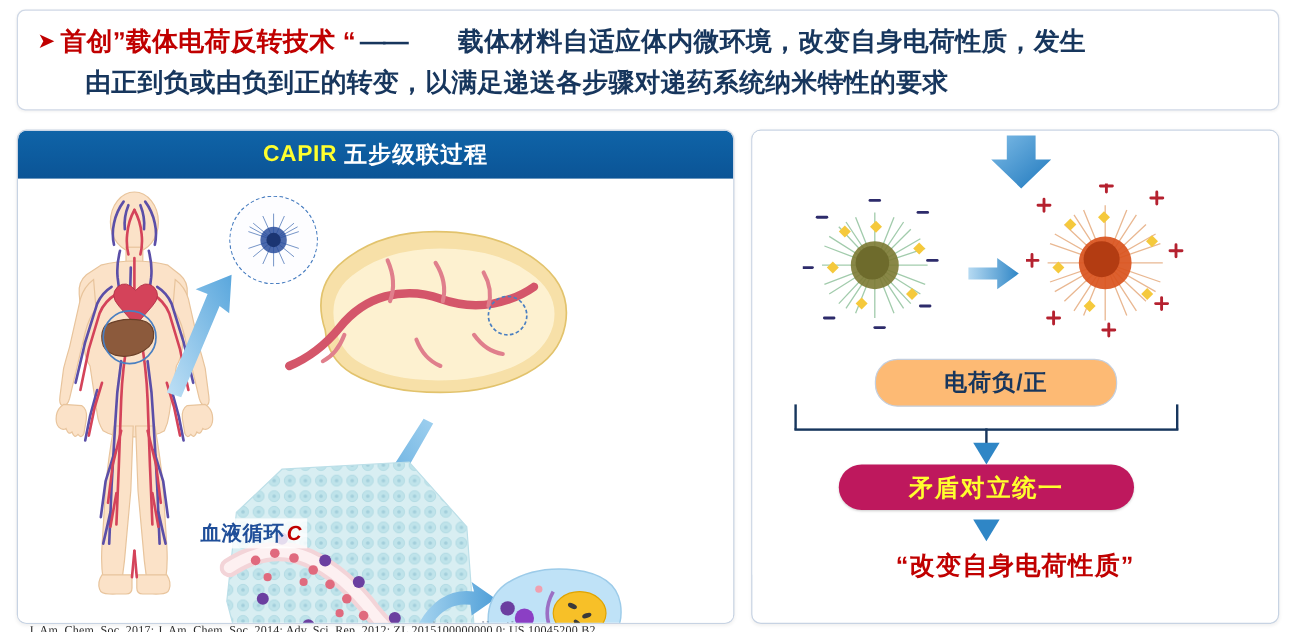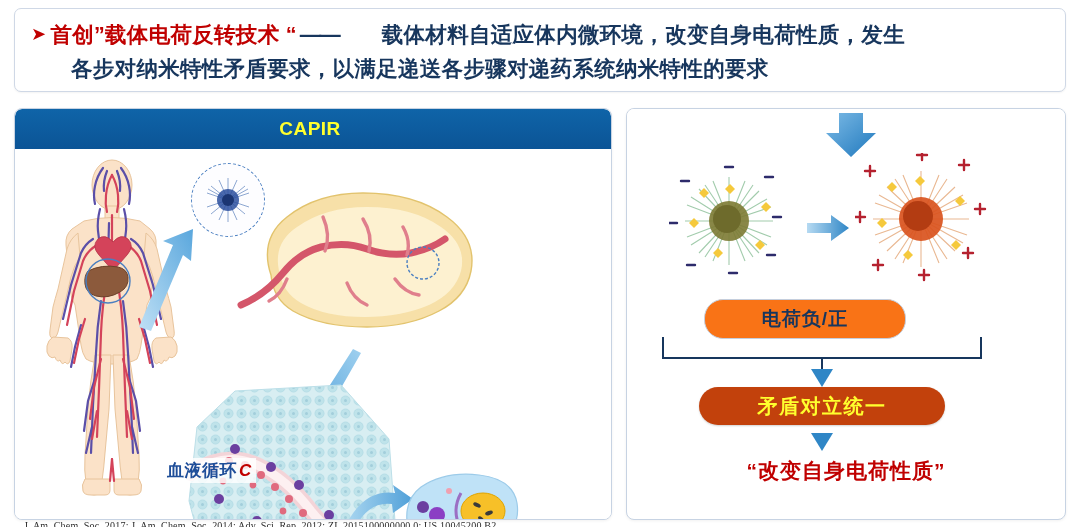--- a/index.html
+++ b/index.html
@@ -112,49 +112,49 @@
     padding: 1px 4px;
     white-space: nowrap;
     letter-spacing: 0.5px;
   }
   .lbl .it {
     color: #c00000;
     font-style: italic;
     font-weight: bold;
     margin-left: 2px;
   }
-  #lbl-c { left: 148px; top: 283px; margin-top: 26px; }
+  #lbl-c { left: 148px; top: 283px; }
   #lbl-internal {
     position: absolute; left: 345px; top: 368px;
     font-size: 11.5px; font-weight: bold; color: #6e7b92; opacity: .55;
     letter-spacing: .4px; white-space: nowrap;
   }
 
   
   #big-arrow-top { position: absolute; left: 196px; top: 2px; }
   #np-left  { position: absolute; left: 42px;  top: 52px; }
   #np-right { position: absolute; left: 228px; top: 44px; }
   #np-mid-arrow { position: absolute; left: 178px; top: 104px; }
 
   #charge-pill {
-    position: absolute; left: 77px; top: 190px;
+    position: absolute; left: 102px; top: 190px;
     width: 200px; height: 38px;
-    background: #f97316;
+    background: #fdba74;
     border: 1.4px solid #c4cedd;
     border-radius: 19px;
     display: flex; align-items: center; justify-content: center;
   }
   #charge-pill span {
     font-size: 19px; font-weight: bold; color: #17365d; letter-spacing: 1px;
   }
 
   #unity-pill {
     position: absolute; left: 72px; top: 278px;
     width: 246px; height: 38px;
-    background: #c2410c;
+    background: #be185d;
     border-radius: 19px;
     display: flex; align-items: center; justify-content: center;
     box-shadow: 0 1px 2px rgba(0,0,0,0.18);
   }
   #unity-pill span {
     font-size: 20px; font-weight: bold; color: #ffff2e; letter-spacing: 1.5px;
   }
 
   #final-text {
     position: absolute; left: 0; top: 348px; width: 100%;
@@ -176,26 +176,27 @@
     letter-spacing: .2px; font-family: "Liberation Serif", serif;
   }
 </style>
 </head>
 <body>
 
 <div id="header-box">
   <div class="hdr-line">
     <span class="hdr-bullet">➤</span><span class="hdr-red">首创”载体电荷反转技术 “</span><span class="hdr-dash">——</span><span class="hdr-blue">载体材料自适应体内微环境，改变自身电荷性质，发生</span>
   </div>
-  <div class="hdr-line hdr-blue">各步对纳米特性矛盾要求，以满足递送各步骤对递药系统纳米特性的要求</div>
+  <div class="hdr-line hdr-blue">由正到负或由负到正的转变，以满足递送各步骤对递药系统纳米特性的要求</div>
 </div>
 
 <div class="panel" id="panel-left">
   <div class="panel-header">
     <span class="ht ht-accent">CAPIR</span>
+      <span class="ht">五步级联过程</span>
   </div>
   <div class="panel-body">
 
     <svg id="body-figure" viewBox="0 0 150 340">
       <g fill="#fbe2c8" stroke="#e8c49c" stroke-width="1">
         <ellipse cx="75" cy="26" rx="20" ry="25"></ellipse>
         <rect x="68" y="47" width="14" height="14"></rect>
         <path d="M47 62 q28 -7 56 0 l10 8 q7 6 6 16 l-4 44 q-1 10 -5 16 l-6 40 q-1 8 -4 14 l-4 2 q-8 3 -16 3 l-10 0 q-10 0 -17 -3 l-4 -2 q-4 -6 -5 -14 l-6 -40 q-4 -6 -5 -16 l-4 -44 q-1 -10 6 -16 z"></path>
         <path d="M41 74 q-8 6 -11 16 l-9 40 q-3 10 -5 18 l-3 23 q-1 7 2 8 q4 1 6 -6 l5 -21 l8 -34 q3 -12 9 -20 z"></path>
         <path d="M109 74 q8 6 11 16 l9 40 q3 10 5 18 l3 23 q1 7 -2 8 q-4 1 -6 -6 l-5 -21 l-8 -34 q-3 -12 -9 -20 z"></path>

